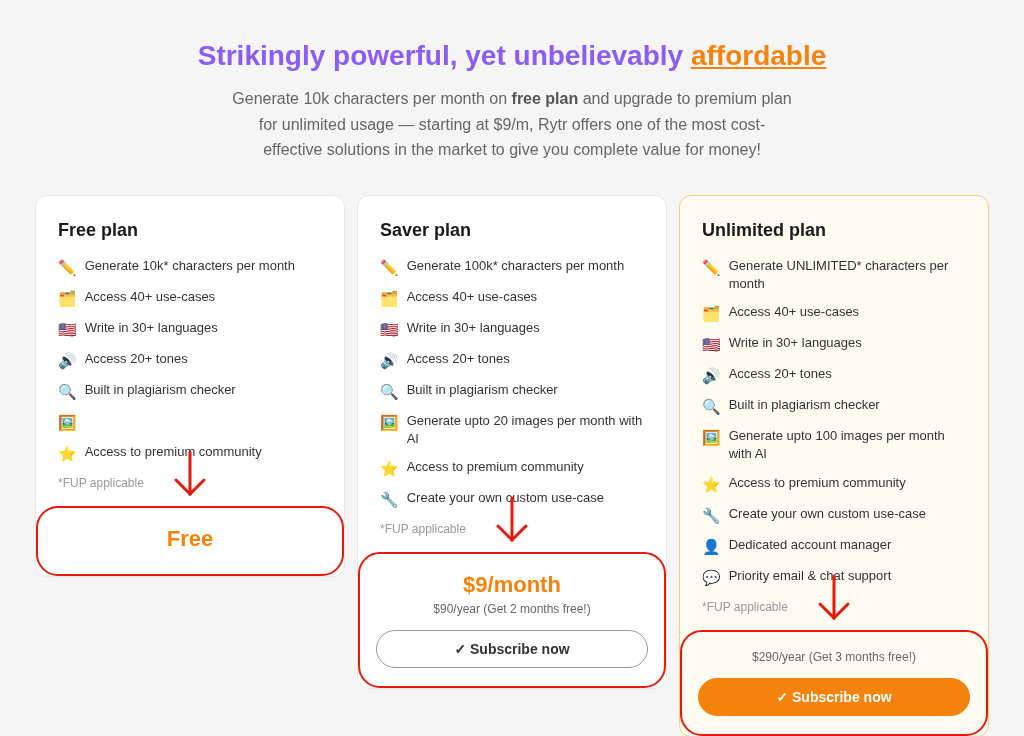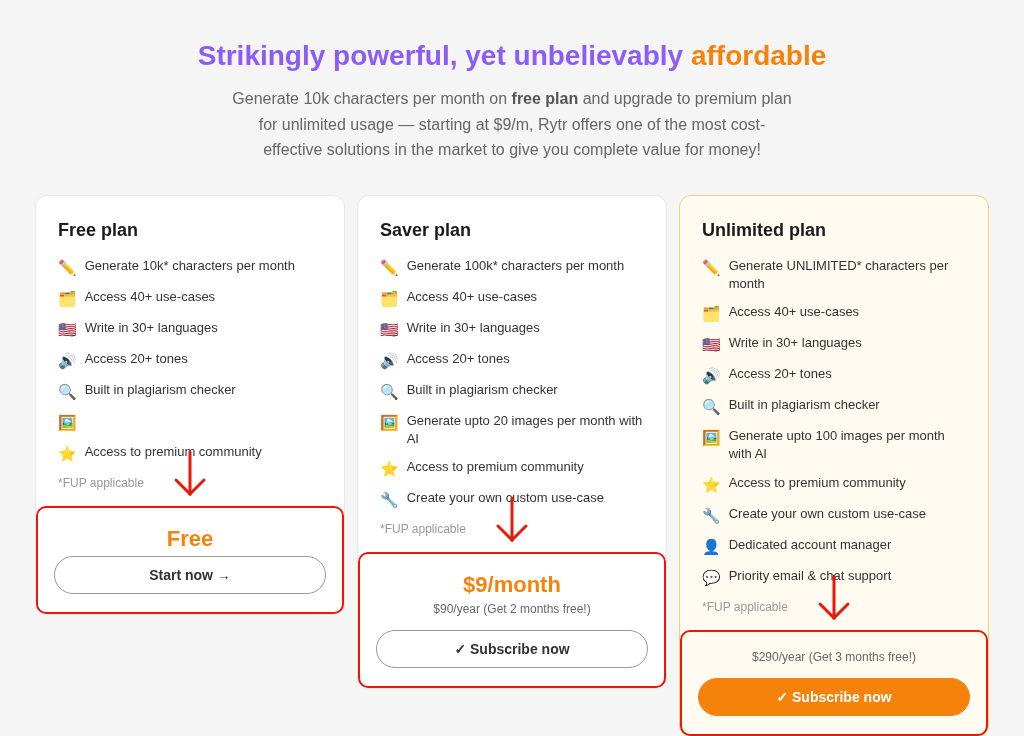--- a/index.html
+++ b/index.html
@@ -81,21 +81,21 @@
       flex-shrink: 0;
       margin-top: 0px;
     }
     .fup-note {
       font-size: 12px;
       color: #999;
       margin-bottom: 16px;
     }
     .pricing-section {
       border: 2.5px solid #e8190a;
-      border-radius: 10px;
+      border-radius: 22px;
       padding: 18px 16px 18px 16px;
       margin-top: 12px;
       margin-left: -22px;
       margin-right: -22px;
       margin-bottom: 0;
       background: #fff;
       text-align: center;
       position: relative;
     }
     .plan-card.highlighted .pricing-section {
@@ -139,21 +139,21 @@
     }
   </style>
 </head>
 <body>
 
 <div class="page-container">
 
   <div class="header">
     <h1>
       <span>Strikingly powerful, yet unbelievably </span>
-      <span style="color:#f5820a;">affordable</span>
+      <span style="color:#f5820a;text-decoration:underline;">affordable</span>
     </h1>
     <p>
       Generate 10k characters per month on <strong>free plan</strong> and upgrade to premium plan for unlimited usage — starting at $9/m, Rytr offers one of the most cost-effective solutions in the market to give you complete value for money!
     </p>
   </div>
 
   <div class="plans-container" id="plans-container">
   <div class="plan-card">
         <div class="plan-name">Free plan</div>
         <ul class="feature-list">
@@ -186,21 +186,20 @@
           </li>
         </ul>
         <div class="fup-note">*FUP applicable</div>
         <div class="pricing-section" style="position: relative;">
           <div style="position: absolute; top: -58px; left: 50%; transform: translateX(-50%);"><svg width="48" height="54" viewBox="0 0 48 54" fill="none" xmlns="http://www.w3.org/2000/svg">
     <line x1="24" y1="2" x2="24" y2="44" stroke="#e8190a" stroke-width="3" stroke-linecap="round"></line>
     <line x1="24" y1="44" x2="10" y2="30" stroke="#e8190a" stroke-width="3" stroke-linecap="round"></line>
     <line x1="24" y1="44" x2="38" y2="30" stroke="#e8190a" stroke-width="3" stroke-linecap="round"></line>
   </svg></div>
           <div class="price-main">Free</div>
-          <button class="cta-button outline">Start now →</button>
         </div>
       </div>
       <div class="plan-card">
         <div class="plan-name">Saver plan</div>
         <ul class="feature-list">
           <li>
             <span class="feature-icon">✏️</span>
             <span>Generate 100k* characters per month</span>
           </li>
           <li>

